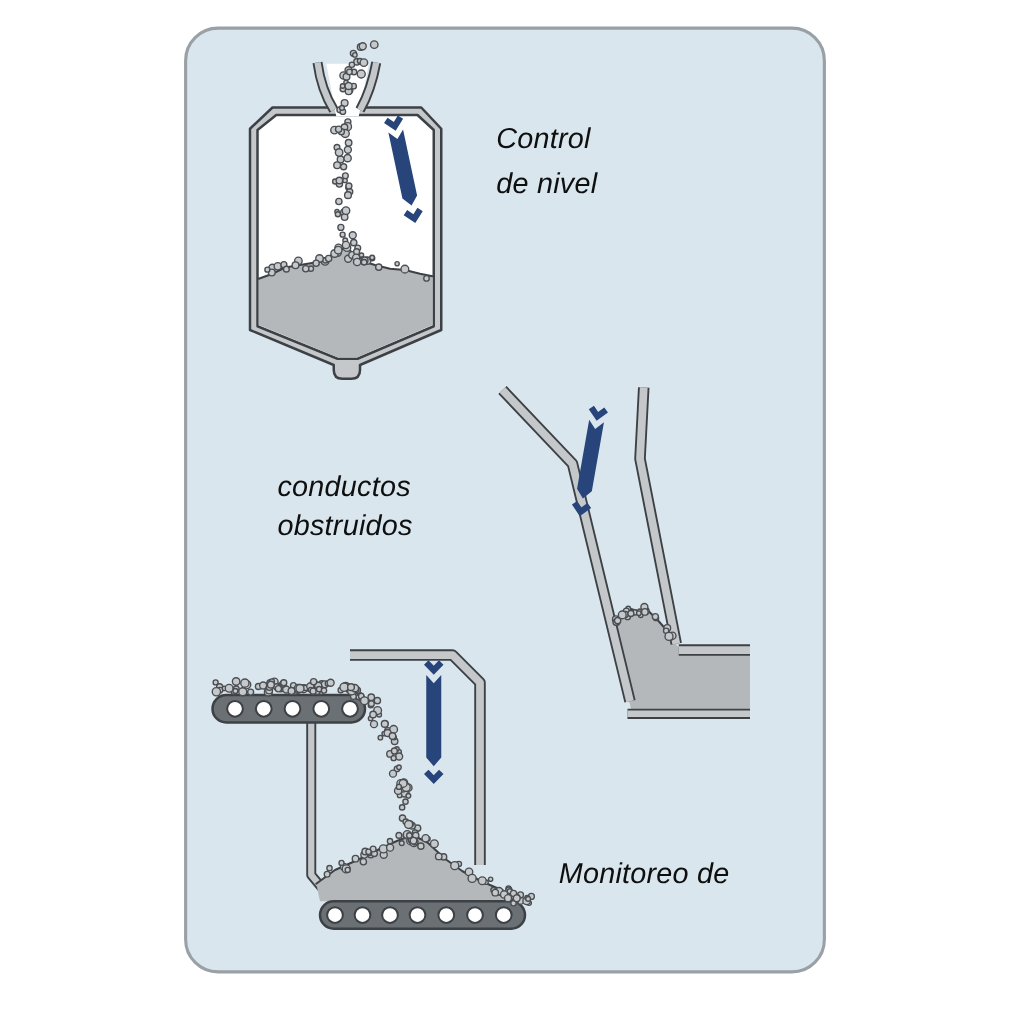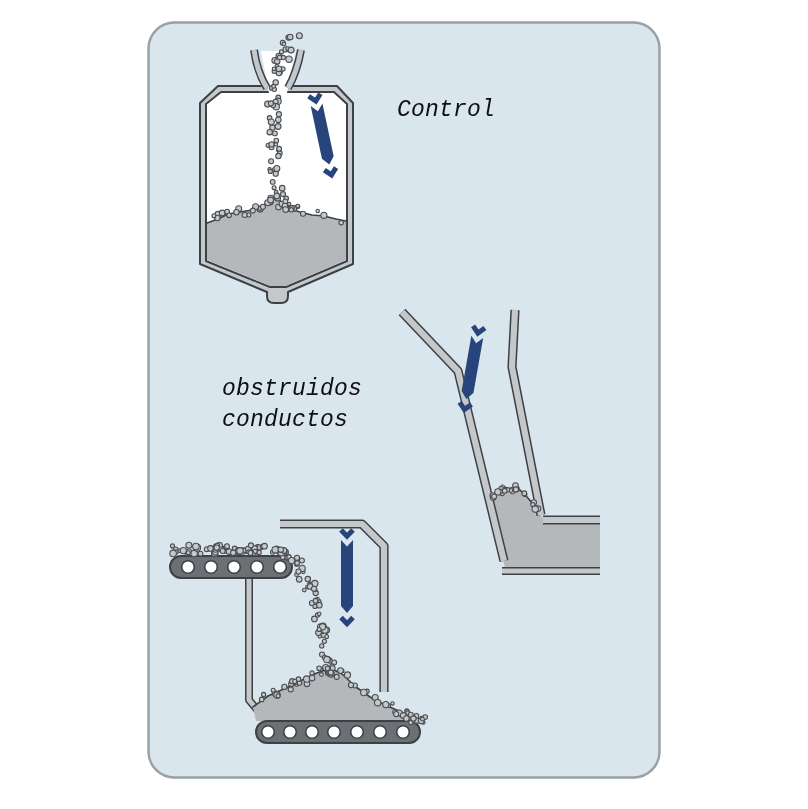--- a/index.html
+++ b/index.html
@@ -9,21 +9,21 @@
   svg#scene{position:absolute;left:0;top:0;}
   .panel{fill:var(--panel-bg);stroke:var(--panel-border);stroke-width:2.5;}
   .wallfill{fill:var(--wall-gray);stroke:var(--outline);stroke-width:2;stroke-linejoin:round;}
   .innerwhite{fill:#ffffff;stroke:var(--outline);stroke-width:2;stroke-linejoin:round;}
   .whitequad{fill:#ffffff;stroke:none;}
   .pile{fill:var(--material-gray);stroke:none;}
   .piletop{fill:none;stroke:var(--outline);stroke-width:1.6;stroke-linejoin:round;stroke-linecap:round;}
   .belt{fill:var(--belt-gray);stroke:var(--outline);stroke-width:2;}
   .roller{fill:#ffffff;stroke:var(--outline);stroke-width:1.6;}
   .caption{position:absolute;font-style:italic;font-size:23px;color:var(--text-color);
-           letter-spacing:0.2px;white-space:nowrap;font-family:Liberation Mono, monospace;}
+           letter-spacing:0.2px;white-space:nowrap;}
   .caption .cl{display:block;}
 </style>
 </head>
 <body style="background: rgb(255, 255, 255);">
 
 <div class="stage">
 
   <svg id="scene" width="808" height="809" viewBox="0 0 808 809">
 
     <rect class="panel" x="148.5" y="22.5" width="511" height="755" rx="26"></rect>
@@ -432,22 +432,24 @@
       <g id="sensor3" transform="translate(347,530) rotate(0)">
           <path d="M-6,0 L0,6.2 L6,0" fill="none" stroke="#27457a" stroke-width="5"></path>
           <path d="M-6,10 L0,16.5 L6,10 L6,76 L0,83 L-6,76 Z" fill="#27457a"></path>
           <path d="M-6,87.5 L0,93.7 L6,87.5" fill="none" stroke="#27457a" stroke-width="5"></path>
         </g>
     </g>
   </svg>
 
   <div class="caption" style="left:397px;top:92px;line-height:36px">
     <span class="cl">Control</span>
+    <span class="cl">de nivel</span>
   </div>
 
   <div class="caption" style="left:222px;top:374px;line-height:31px">
+    <span class="cl">conductos</span>
     <span class="cl">obstruidos</span>
-    <span class="cl">conductos</span>
   </div>
 
   <div class="caption" style="left:447px;top:682px;line-height:32px">
+    <span class="cl">Monitoreo de</span>
   </div>
 </div>
 
 </body></html>

